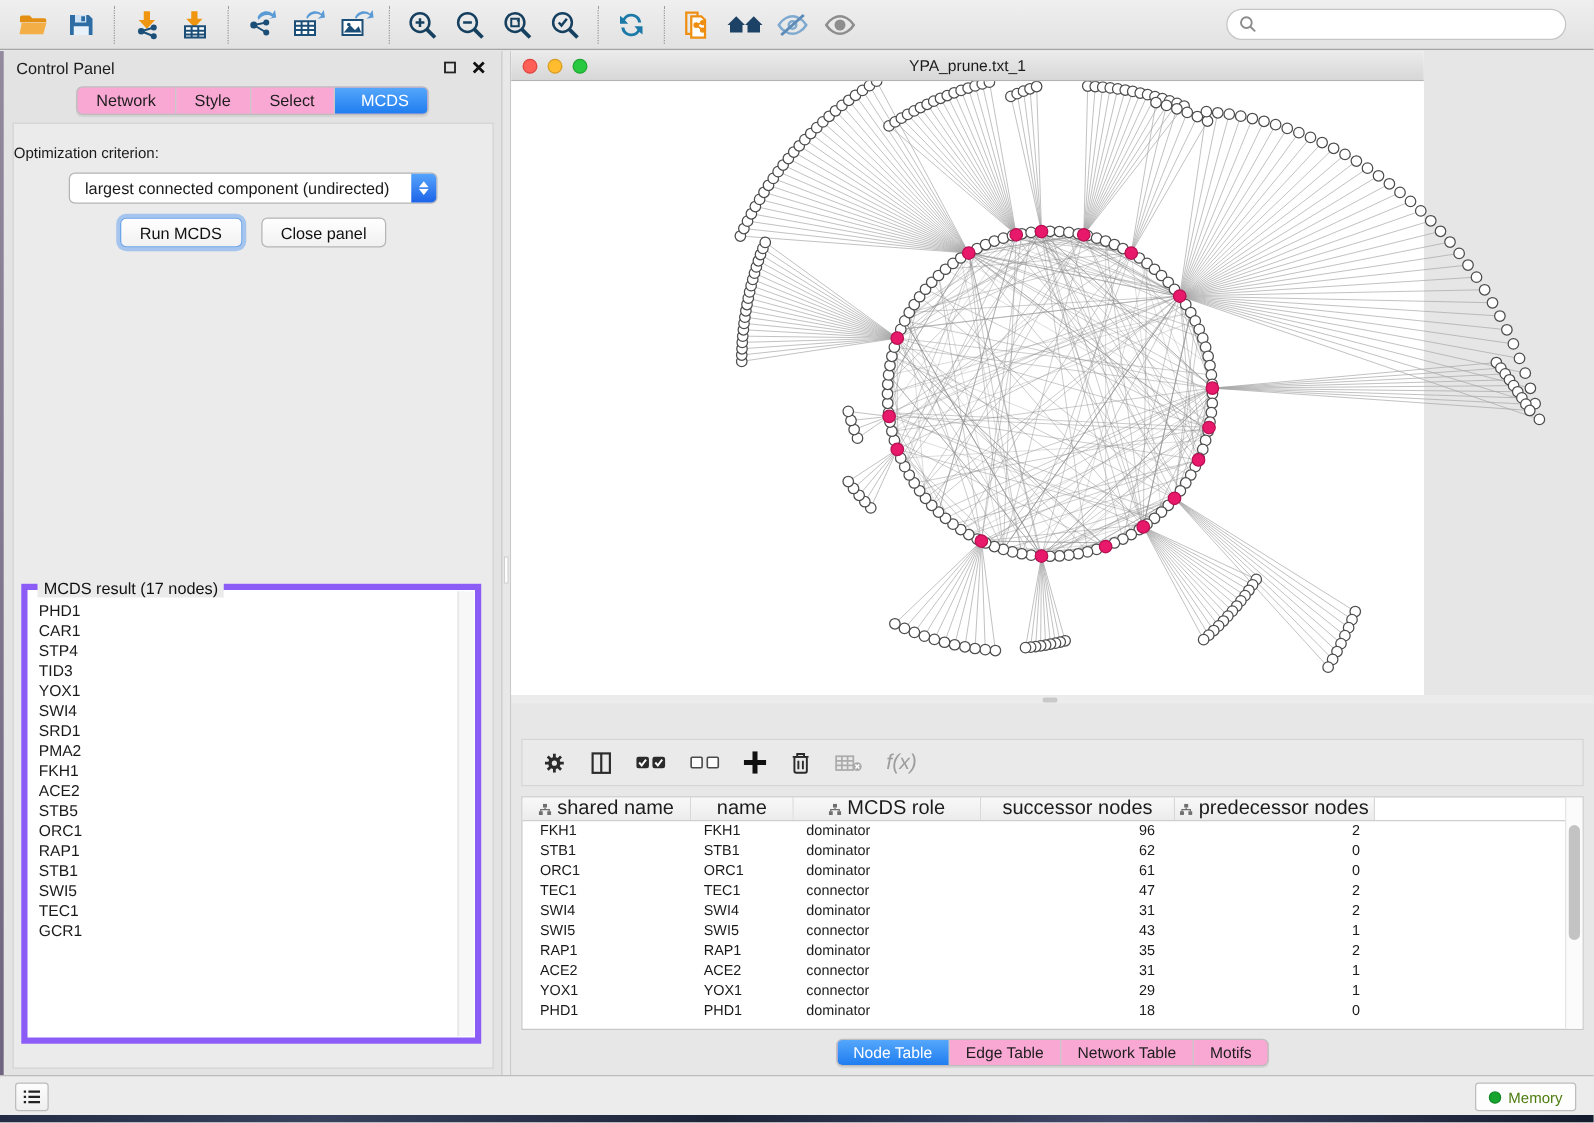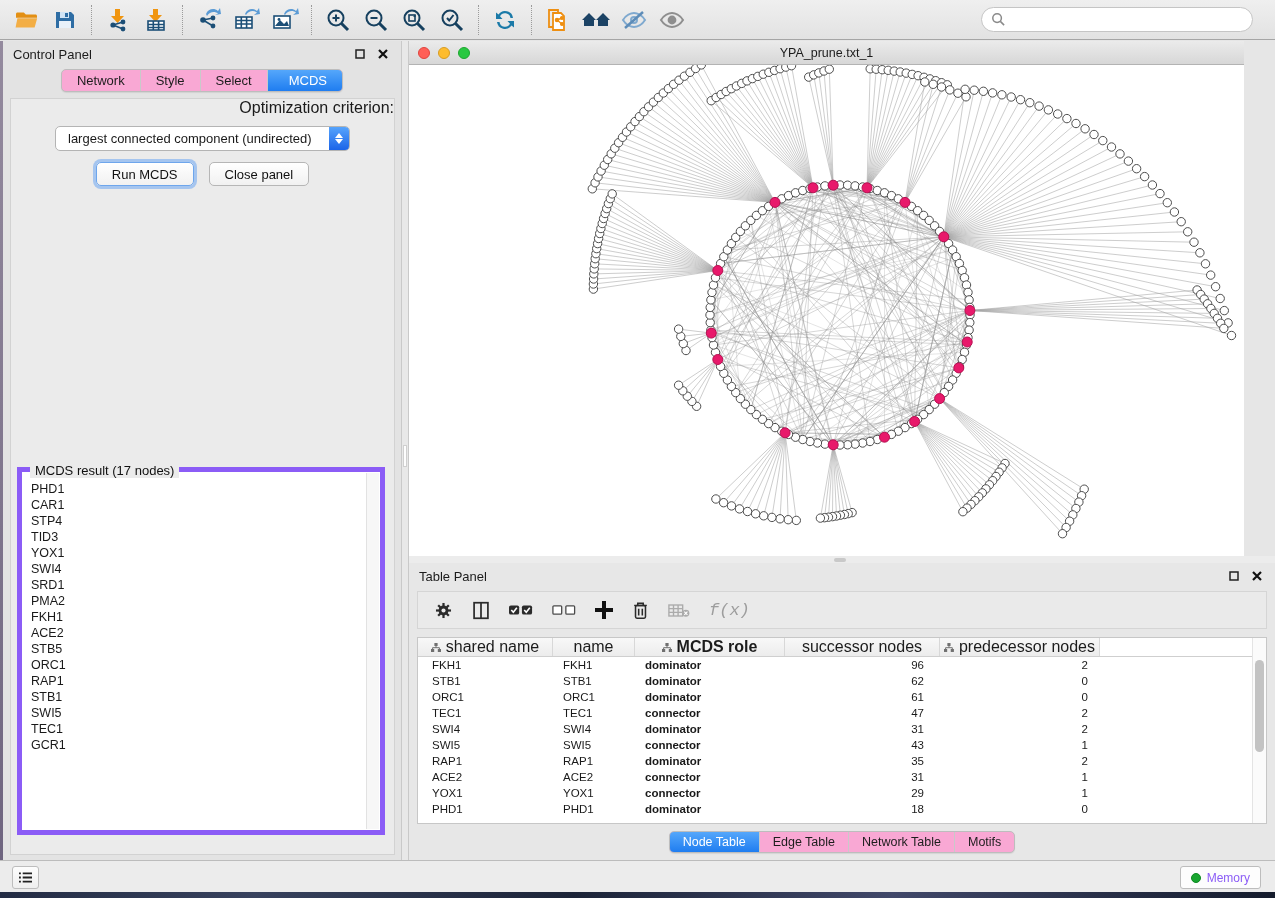--- a/index.html
+++ b/index.html
@@ -28,21 +28,21 @@
   .panel-title-row .sp { flex:1; }
   .mini-ico { width:16px; height:16px; display:flex; align-items:center; justify-content:center; margin-left:7px; }
   #cp-tabs-row { display:flex; justify-content:center; margin-top:2px; }
   .seg { display:inline-flex; background:#f9a8d4; border:1px solid #bdbdbd; border-radius:5px; overflow:hidden;
     box-shadow:0 1px 1px rgba(0,0,0,.08); }
   .seg-item { padding:3px 15px; font-size:13px; color:#1d1d1d; border-left:1px solid #c9c9c9; white-space:nowrap; }
   .seg-item:first-child { border-left:none; }
   .seg-item.selected { background:linear-gradient(#55a7fb,#1f7df0); color:#fff;padding-left:21px; }
   #cp-inner { position:absolute; left:7px; right:6px; top:57px; bottom:5px;
     background:#ebebeb; border:1px solid #d2d2d2; }
-  #opt-label { text-align:right; font-size:16px; }
+  #opt-label { margin-top:16px; text-align:left; font-size:12px; }
   #select-row { width:295px; margin:9px auto 0; height:25px; position:relative; }
   #criterion-select { width:100%; height:25px; background:#fff; border:1px solid #b4b4b4; border-radius:5px;
     font-size:13px; display:flex; align-items:center; padding-left:12px; }
   #criterion-stepper { position:absolute; right:1px; top:1px; width:20px; height:23px; border-radius:0 4px 4px 0;
     background:linear-gradient(#56a4fc,#1c64e8); display:flex; flex-direction:column; align-items:center; justify-content:center; gap:1px; }
   #criterion-stepper svg { display:block; }
   #btn-row { display:flex; justify-content:center; gap:15px; margin-top:11px; }
   .mac-btn { height:24px; padding:0 15px; font-size:13px; font-family:"Liberation Sans",sans-serif;
     background:linear-gradient(#ffffff,#f1f1f1); border:1px solid #b6b6b6; border-radius:5px; color:#111; }
   .mac-btn.focused { border-color:#6ea6ec; box-shadow:0 0 0 3px rgba(107,165,242,.55); }
@@ -53,58 +53,58 @@
   #mcds-scroll { position:absolute; right:1px; top:1px; bottom:1px; width:13px; background:#f7f7f7; border-left:1px solid #e2e2e2; }
 
   
   #v-split { position:absolute; left:401px; top:41px; width:8px; height:819px; background:#e8e8e8;
     border-left:1px solid #c9c9c9; border-right:1px solid #c9c9c9; }
   #v-split-handle { position:absolute; top:404px; left:1px; width:4px; height:22px; background:#fdfdfd; border:1px solid #cfcfcf; }
   #h-split { position:absolute; left:409px; top:556px; width:866px; height:7px; background:#ececec; }
   #h-split-handle { position:absolute; left:425px; top:2px; width:12px; height:4px; background:#c9c9c9; border-radius:2px; }
 
   
-  #network-window { position:absolute; left:409px; top:41px; width:835px; height:515px; background:#fff; }
+  #network-window { position:absolute; left:409px; top:41px; width:730px; height:515px; background:#fff; }
   #net-titlebar { height:24px; background:linear-gradient(#ebebeb,#d7d7d7); border-bottom:1px solid #b3b3b3;
     display:flex; align-items:center; padding:0 9px; position:relative; }
   .tl { width:12px; height:12px; border-radius:50%; margin-right:8px; }
   #tl-red { background:#ff5f57; border:1px solid #e0443e; }
   #tl-yellow { background:#febc2e; border:1px solid #d89c22; }
   #tl-green { background:#28c840; border:1px solid #1da62f; }
   #net-title { position:absolute; left:0; right:0; text-align:center; font-size:12.5px; color:#1b1b1b; }
   #net-canvas { position:absolute; left:0; top:24px; right:0; bottom:0; background:#fff; }
 
   
   #table-panel { position:absolute; left:409px; top:563px; width:866px; height:297px; background:#e7e7e7; }
   #tp-toolbar { position:absolute; left:8px; right:8px; top:28px; height:38px; background:#eaeaea;
     border:1px solid #d5d5d5; display:flex; align-items:center; gap:19px; padding-left:16px; }
   .tp-ico { display:flex; align-items:center; justify-content:center; }
-  #fx-label { font-family:Liberation Mono, monospace; font-style:italic; font-size:17px; color:#9d9d9d; }
+  #fx-label { font-family:Liberation Sans, sans-serif; font-style:italic; font-size:17px; color:#9d9d9d; }
   #node-table { position:absolute; left:8px; right:8px; top:74px; bottom:36px; background:#fff; border:1px solid #c7c7c7; overflow:hidden; }
   #nt-header { display:flex; height:19px; border-bottom:1px solid #cfcfcf; font-size:16px; color:#1c1c1c; }
   .th { background:linear-gradient(#f8f8f8,#ececec); border-right:1px solid #d8d8d8; display:flex; align-items:center; justify-content:center; gap:5px; padding:0 4px; }
   .th .lbl { white-space:nowrap; }
   .nt-row { display:flex; height:16px; font-size:11.5px; align-items:center; }
   .td { padding:0 4px; white-space:nowrap; }
   .c0 { width:135px; padding-left:14px; }
   .c1 { width:82px;  padding-left:10px; }
-  .c2 { width:150px; padding-left:10px;font-weight:bold; }
+  .c2 { width:150px; padding-left:10px; }
   .c3 { width:155px; text-align:right; padding-right:16px; }
   .c4 { width:160px; text-align:right; padding-right:12px; }
   #nt-scroll { position:absolute; right:0; top:0; bottom:0; width:14px; background:#fbfbfb; border-left:1px solid #e4e4e4; }
   #nt-thumb { position:absolute; left:2px; right:2px; top:22px; height:92px; background:#c3c3c3; border-radius:5px; }
   #tp-tabs-row { position:absolute; left:0; right:0; bottom:7px; display:flex; justify-content:center; }
   #tp-tabs .seg-item { font-size:12.5px; padding:3px 13px; }
 
   
   #status-bar { position:absolute; left:0; top:860px; width:100%; height:33px; background:#ececec; border-top:1px solid #bcbcbc; }
   #status-list-btn { position:absolute; left:12px; top:5px; width:27px; height:23px; background:linear-gradient(#fdfdfd,#efefef);
     border:1px solid #bdbdbd; border-radius:3px; display:flex; align-items:center; justify-content:center; }
   #memory-btn { position:absolute; right:14px; top:5px; height:23px; background:#fdfdfd; border:1px solid #bdbdbd;
-    border-radius:3px; display:flex; align-items:center; gap:6px; padding:0 10px; font-size:12px; color:#8b5cf6; }
+    border-radius:3px; display:flex; align-items:center; gap:6px; padding:0 10px; font-size:12px; color:#4d7c0f; }
   #memory-dot { width:10px; height:10px; border-radius:50%; background:#18a52f; border:1px solid #0e8a22; }
 </style>
 </head>
 <body>
 
 <div id="toolbar">
   <div class="tb-btn">
     <svg width="26" height="22" viewBox="0 0 26 22">
         <path d="M2 5c0-1 .6-1.6 1.6-1.6h6.2l2 2.2h9.6c1 0 1.6.6 1.6 1.6v1.6H2z" fill="#e38f13"></path>
         <path d="M3.4 9.2h19.8l-2.6 9.2H1.6z" fill="#f3ae45"></path>
@@ -1062,34 +1062,20 @@
         <circle cx="302.3" cy="268.1" r="5" fill="#e8196b" stroke="#b80f52" stroke-width="1"></circle>
       </svg>
   </div>
 </div>
 
 <div id="h-split">
     <div id="h-split-handle"></div>
   </div>
 
 <div id="table-panel">
-  <div class="panel-title-row">
-    <span>Table Panel</span>
-    <span class="sp"></span>
-    <span class="mini-ico">
-      <svg width="10" height="10" viewBox="0 0 10 10" fill="none" stroke="#222" stroke-width="1.5">
-          <rect x="1" y="1" width="8" height="8"></rect>
-        </svg>
-    </span>
-    <span class="mini-ico">
-      <svg width="10" height="10" viewBox="0 0 10 10" stroke="#111" stroke-width="2.2">
-          <path d="M1 1l8 8M9 1l-8 8"></path>
-        </svg>
-    </span>
-  </div>
   <div id="tp-toolbar">
     <span class="tp-ico">
       <svg width="19" height="19" viewBox="0 0 24 24">
           <g fill="#2b2b2b">
             <rect x="10.6" y="2.5" width="2.8" height="19"></rect>
             <rect x="10.6" y="2.5" width="2.8" height="19" transform="rotate(45 12 12)"></rect>
             <rect x="10.6" y="2.5" width="2.8" height="19" transform="rotate(90 12 12)"></rect>
             <rect x="10.6" y="2.5" width="2.8" height="19" transform="rotate(135 12 12)"></rect>
             <circle cx="12" cy="12" r="6.2"></circle>
           </g>

